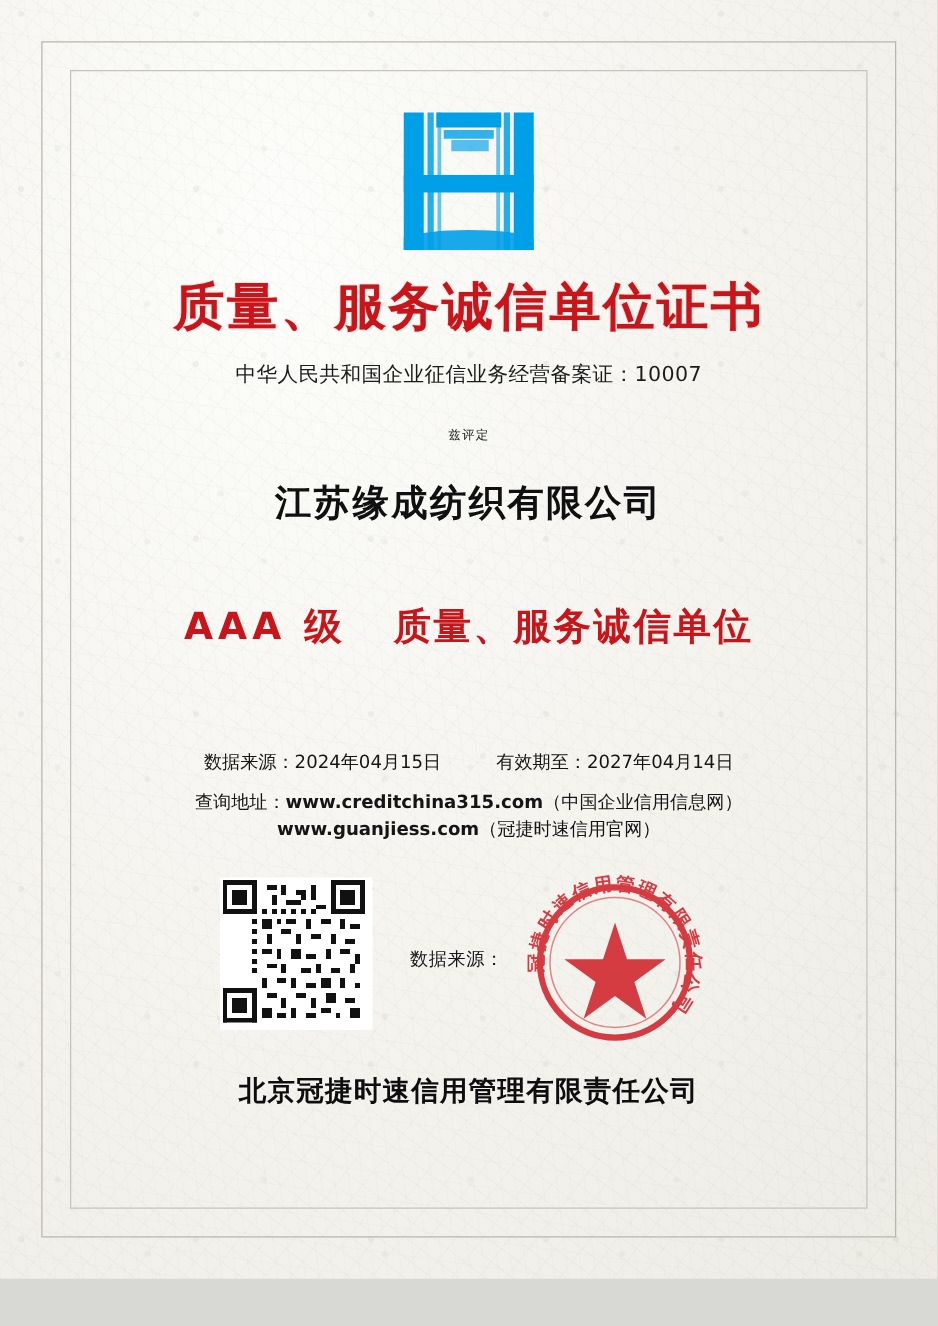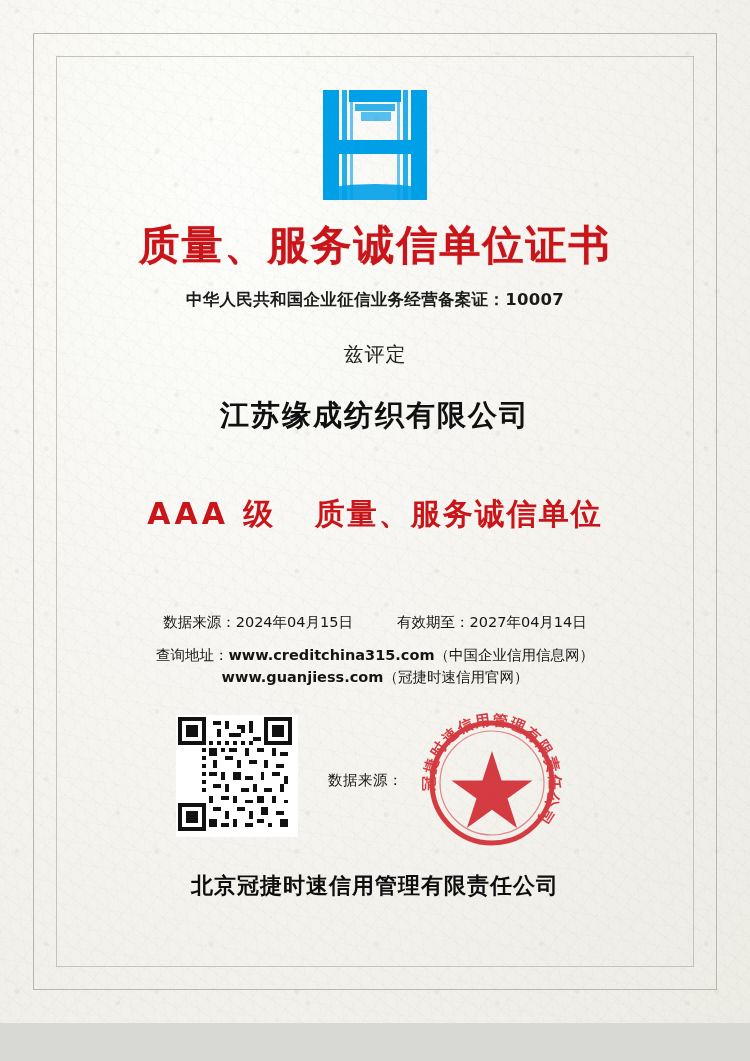--- a/index.html
+++ b/index.html
@@ -84,38 +84,38 @@
     letter-spacing: 2px;
     color: #c9151a;
     text-shadow: 0 0 1px rgba(201,21,26,.5);
     white-space: nowrap;
   }
 
   .record-line {
     margin-top: 16px;
     font-family: "DejaVu Sans", "Liberation Sans", sans-serif;
     font-size: 16.5px;
-    font-weight: bold;
+    font-weight: normal;
     color: #1b1b1b;
     letter-spacing: .3px;
   }
 
   .query-no {
     margin-top: 52px;
     font-family: "DejaVu Serif", "Liberation Serif", serif;
     font-size: 19px;
     font-weight: bold;
     color: #161616;
     letter-spacing: .5px;
   }
 
   .hereby {
     margin-top: 30px;
     font-family: "DejaVu Sans", "Liberation Sans", sans-serif;
-    font-size: 20px;
+    font-size: 10px;
     color: #222;
     letter-spacing: 1px;
   }
 
   .company {
     margin-top: 28px;
     font-family: "DejaVu Sans", "Liberation Sans", sans-serif;
     font-size: 29px;
     font-weight: bold;
     color: #101010;

